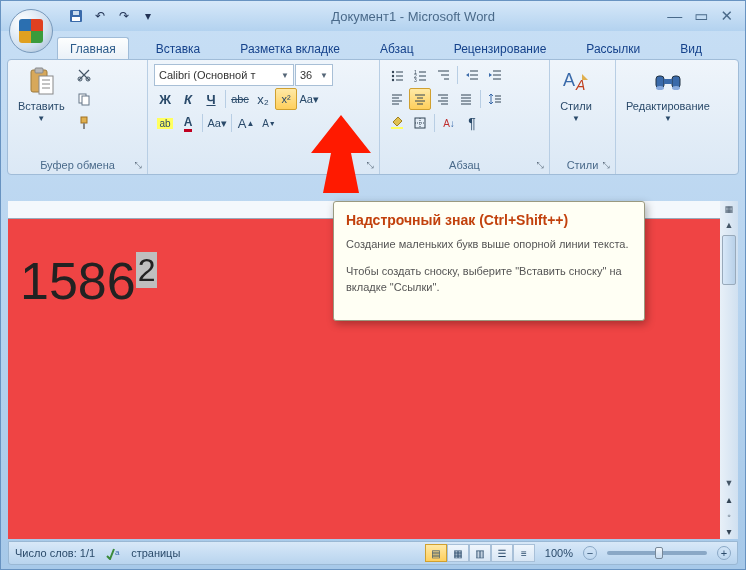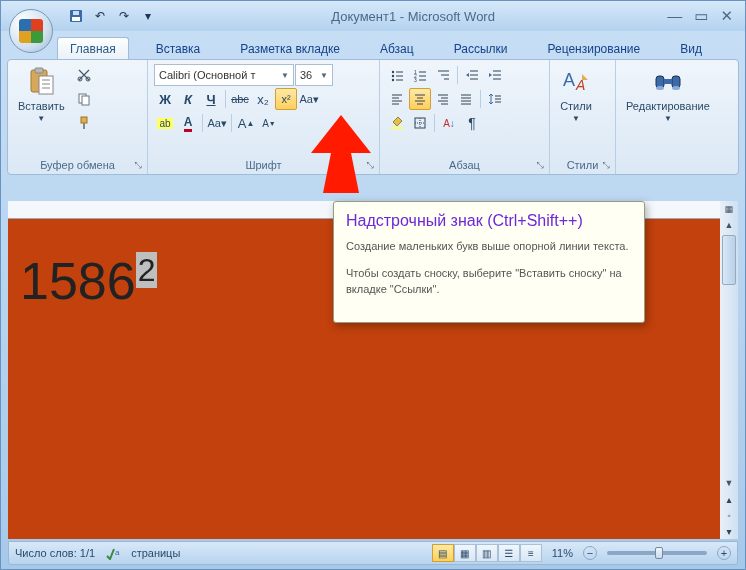--- a/index.html
+++ b/index.html
@@ -35,32 +35,32 @@
 .smbtn.active, .smbtn.hot { background: linear-gradient(#ffe9a6,#ffcf5c); border-color: #d0a030; }
 .row { display: flex; gap: 1px; }
 .combo { height: 22px; border: 1px solid #a8bfd6; background: #fff; font-size: 11px; display: flex; align-items: center; padding: 0 4px; color: #333; justify-content: space-between; }
 .combo .arrow { margin-left: auto; font-size: 8px; color: #567; }
 .sep { width: 1px; background: #b8cee4; margin: 2px 2px; }
 .launcher { position: absolute; right: 2px; bottom: 2px; width: 14px; height: 14px; font-size: 9px; color: #567; display: flex; align-items: center; justify-content: center; cursor: pointer; }
 
 
 .docwrap { position: absolute; left: 7px; right: 7px; top: 200px; bottom: 30px; background: #9e9e9e; display: flex; }
 .ruler { background: #f4f8fc; border-bottom: 1px solid #9ab; height: 18px; position: absolute; left: 0; right: 18px; top: 0; }
-.docarea { position: absolute; left: 0; right: 18px; top: 18px; bottom: 0; overflow: hidden; background: #c2410c; text-decoration: underline; }
+.docarea { position: absolute; left: 0; right: 18px; top: 18px; bottom: 0; overflow: hidden; background: #ef4444; text-decoration: underline; }
 .doctext { position: absolute; left: 12px; top: 30px; font-family: Calibri, sans-serif; font-size: 52px; color: #222; }
 .doctext sup { font-size: 32px; vertical-align: super; background: #bfbfbf; padding: 0 2px; }
 .vscroll { position: absolute; right: 0; top: 0; bottom: 0; width: 18px; background: linear-gradient(90deg,#e8f0f8,#d0e0f0); display: flex; flex-direction: column; align-items: center; }
 .vscroll .sbtn { width: 16px; height: 16px; font-size: 9px; color: #456; display: flex; align-items: center; justify-content: center; cursor: pointer; }
 .vscroll .thumb { width: 14px; height: 50px; margin-top: 2px; background: linear-gradient(90deg,#d8e8f8,#b8d0e8); border: 1px solid #9ab; border-radius: 2px; }
 .vscroll .spacer { flex: 1; }
 .vscroll .navbtn { width: 14px; height: 14px; margin: 1px 0; font-size: 10px; color: #345; display: flex; align-items: center; justify-content: center; cursor: pointer; }
 
 
 .tooltip { position: absolute; left: 332px; top: 200px; width: 312px; background: #fffff4; border: 1px solid #9a9a80; border-radius: 3px; box-shadow: 2px 3px 8px rgba(0,0,0,.3); padding: 10px 12px 14px; z-index: 20; }
-.tooltip-title { font-size: 16px; font-weight: normal; color: #6d28d9; margin-bottom: 8px; }
+.tooltip-title { font-size: 14px; font-weight: bold; color: #c2410c; margin-bottom: 8px; }
 .tooltip-body { font-size: 11px; color: #555; line-height: 1.5; }
 .tooltip-body p { margin-bottom: 10px; }
 
 
 .redarrow { position: absolute; left: 310px; top: 114px; z-index: 30; }
 
 
 .status { position: absolute; left: 7px; right: 7px; bottom: 4px; height: 24px; background: linear-gradient(#d8e8f8,#b8d4ee); border: 1px solid #9ab8d4; border-radius: 0 0 3px 3px; display: flex; align-items: center; font-size: 11px; color: #2a4a6a; padding: 0 6px; gap: 10px; }
 .status .spacer { flex: 1; }
 .viewbtns { display: flex; gap: 0; }
@@ -101,22 +101,22 @@
       <span>▭</span>
       <span>✕</span>
     </div>
   </div>
 
   <div class="tabstrip">
     <div class="tab active">Главная</div>
     <div class="tab">Вставка</div>
     <div class="tab">Разметка вкладке</div>
     <div class="tab">Абзац</div>
+    <div class="tab">Рецензирование</div>
     <div class="tab">Рассылки</div>
-    <div class="tab">Рецензирование</div>
     <div class="tab">Вид</div>
   </div>
 
   <div class="ribbon">
 
     <div class="group" style="width:140px">
       <div class="group-body">
         <div class="bigbtn">
           <svg class="bigicon" viewBox="0 0 32 32">
               <rect x="6" y="4" width="16" height="22" rx="2" fill="#d7a85a" stroke="#9c7a3c"></rect>
@@ -186,21 +186,20 @@
           <div class="smbtn">
               <span style="border-bottom:3px solid #c00020;font-size:12px;font-weight:bold">A</span>
             </div>
           <div class="sep"></div>
           <div class="smbtn" style="font-size:11px">Aa▾</div>
           <div class="sep"></div>
           <div class="smbtn" style="font-size:13px">A<span style="font-size:8px">▲</span></div>
           <div class="smbtn" style="font-size:10px">A<span style="font-size:7px">▼</span></div>
         </div>
       </div>
-      <div class="group-label">Шрифт</div>
       <div class="launcher">⤡</div>
     </div>
 
     <div class="group" style="width:170px">
       <div class="group-body" style="flex-direction:column;gap:2px">
         <div class="row">
           <div class="smbtn">
               <svg width="14" height="14">
                 <circle cx="3" cy="4" r="1.2" fill="#345"></circle>
                 <line x1="6" y1="4" x2="13" y2="4" stroke="#345"></line>
@@ -389,21 +388,21 @@
       </span>
     <span>страницы</span>
     <div class="spacer"></div>
     <div class="viewbtns">
       <div class="viewbtn active">▤</div>
       <div class="viewbtn">▦</div>
       <div class="viewbtn">▥</div>
       <div class="viewbtn">☰</div>
       <div class="viewbtn">≡</div>
     </div>
-    <span>11%</span>
+    <span>100%</span>
     <div class="zoom-btn">−</div>
     <div class="zoom-slider">
         <div class="zoom-thumb"></div>
       </div>
     <div class="zoom-btn">+</div>
   </div>
 
 </div>
 
 </body></html>

